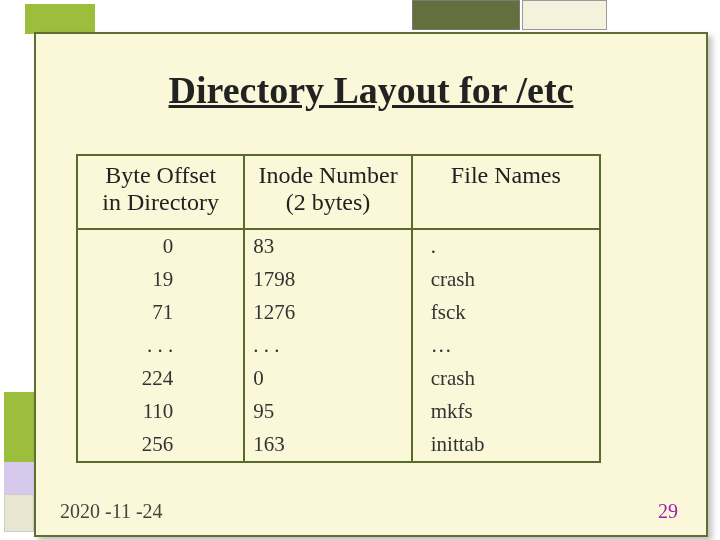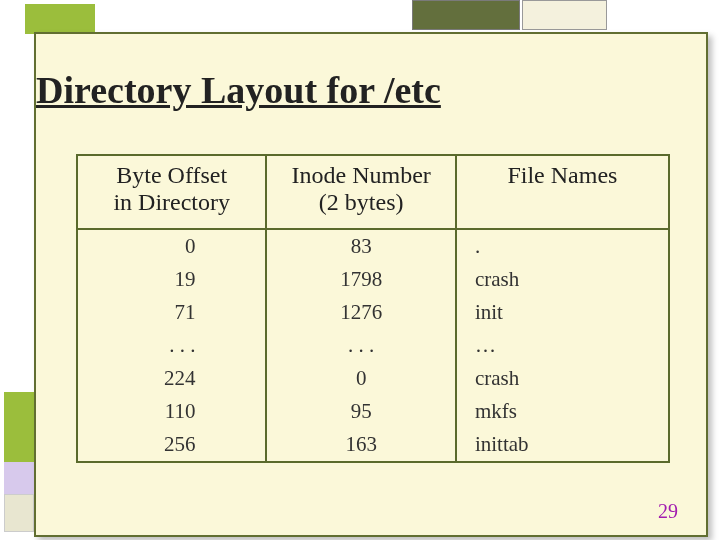--- a/index.html
+++ b/index.html
@@ -22,29 +22,29 @@
   
   .card {
     position: absolute; left: 34px; top: 32px; width: 674px; height: 505px;
     background: #fbf8d9;
     border: 2.5px solid #616e31;
     box-shadow: 4px 4px 6px rgba(0,0,0,0.25);
   }
 
   .title {
     position: absolute; left: 0; right: 0; top: 34px;
-    text-align: left;
+    text-align: center;
     font-size: 38px;
     font-weight: bold;
     text-decoration: underline;
     color: #222;
   }
 
   .tablewrap {
-    position: absolute; left: 40px; top: 120px; width: 594px;
+    position: absolute; left: 40px; top: 120px; width: 525px;
   }
   table.dir {
     border-collapse: collapse;
     width: 100%;
     font-size: 23px;
   }
   table.dir th {
     border: 2px solid #5a6a2c;
     font-weight: normal;
     padding: 6px 4px 12px 4px;
@@ -61,21 +61,21 @@
     padding: 4px 8px;
     vertical-align: top;
     height: 30px;
     color: #333;
   }
   table.dir tr.datarow:last-child td {
     border-bottom: 2px solid #5a6a2c;
     font-family: Liberation Serif, serif;
   }
   .col1 { text-align: right; padding-right: 70px !important; width: 32%; }
-  .col2 { text-align: center; width: 32%; }
+  .col2 { width: 32%; }
   .col3 { text-align: left; padding-left: 18px !important; width: 36%; }
 
   .footer-date {
     position: absolute; left: 24px; bottom: 12px;
     font-size: 20px; color: #444;
   }
   .footer-page {
     position: absolute; right: 28px; bottom: 12px;
     font-size: 20px; color: #a21caf;
   }
@@ -119,21 +119,21 @@
             <td class="col3">.</td>
           </tr>
           <tr class="datarow">
             <td class="col1">19</td>
             <td class="col2">1798</td>
             <td class="col3">crash</td>
           </tr>
           <tr class="datarow">
             <td class="col1">71</td>
             <td class="col2">1276</td>
-            <td class="col3">init</td>
+            <td class="col3">fsck</td>
           </tr>
           <tr class="datarow">
             <td class="col1">. . .</td>
             <td class="col2">. . .</td>
             <td class="col3">…</td>
           </tr>
           <tr class="datarow">
             <td class="col1">224</td>
             <td class="col2">0</td>
             <td class="col3">crash</td>
@@ -145,15 +145,16 @@
           </tr>
           <tr class="datarow">
             <td class="col1">256</td>
             <td class="col2">163</td>
             <td class="col3">inittab</td>
           </tr>
         </tbody>
       </table>
     </div>
 
+    <div class="footer-date">2020 -11 -24</div>
     <div class="footer-page">29</div>
   </div>
 </div>
 
 </body></html>

